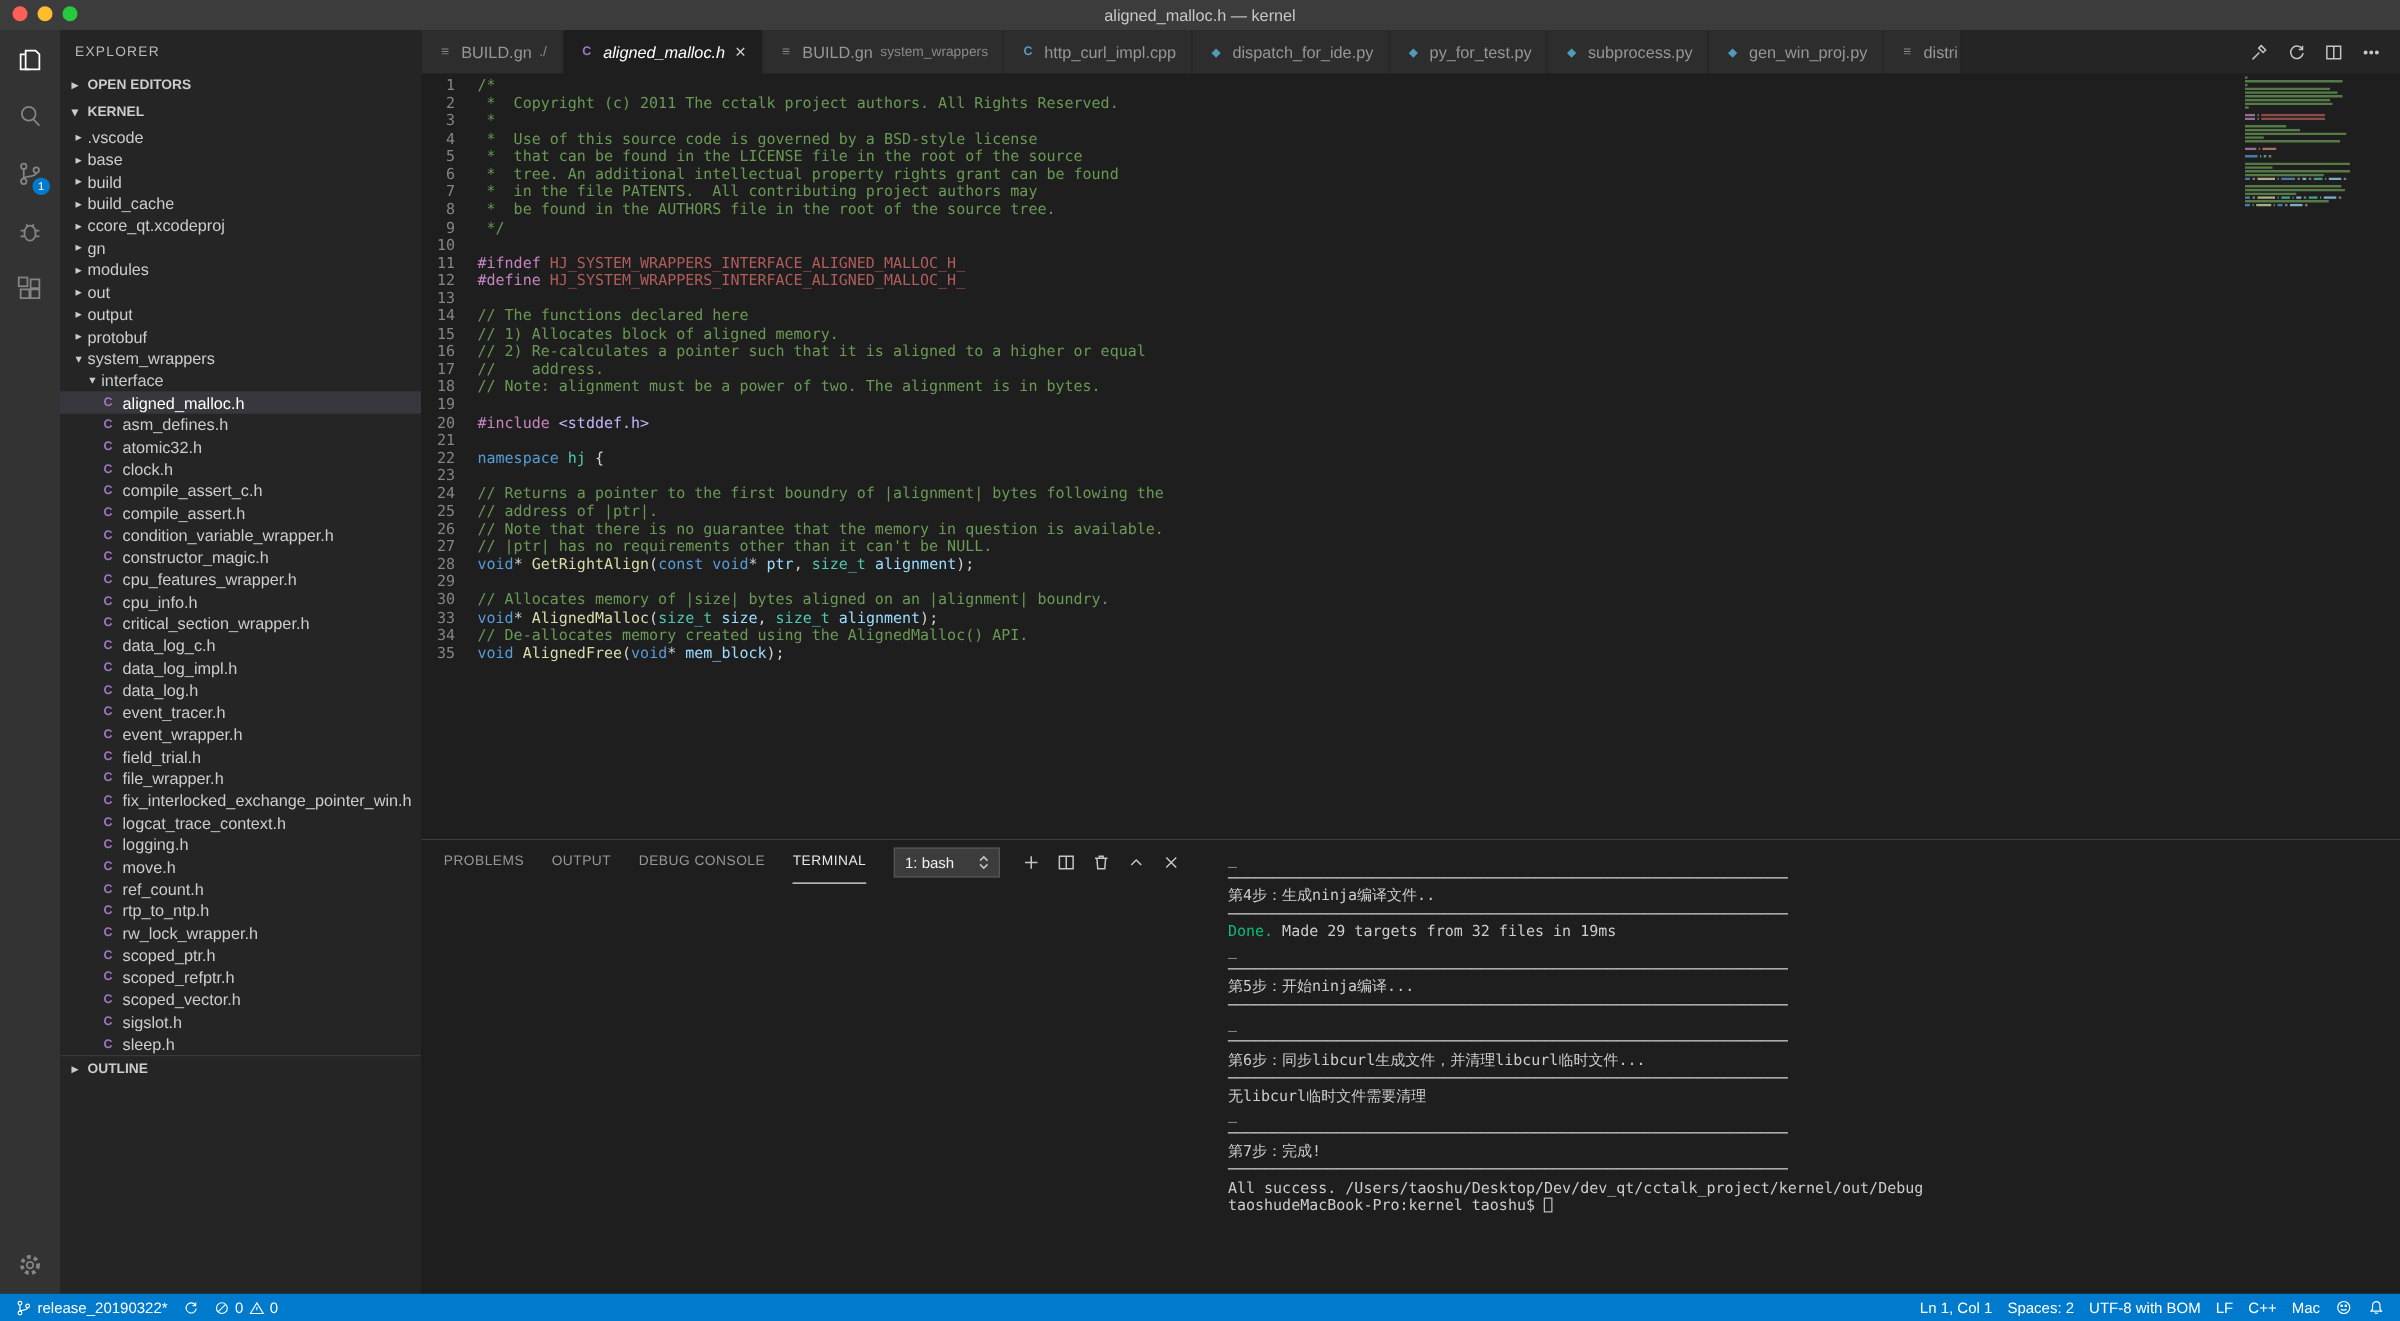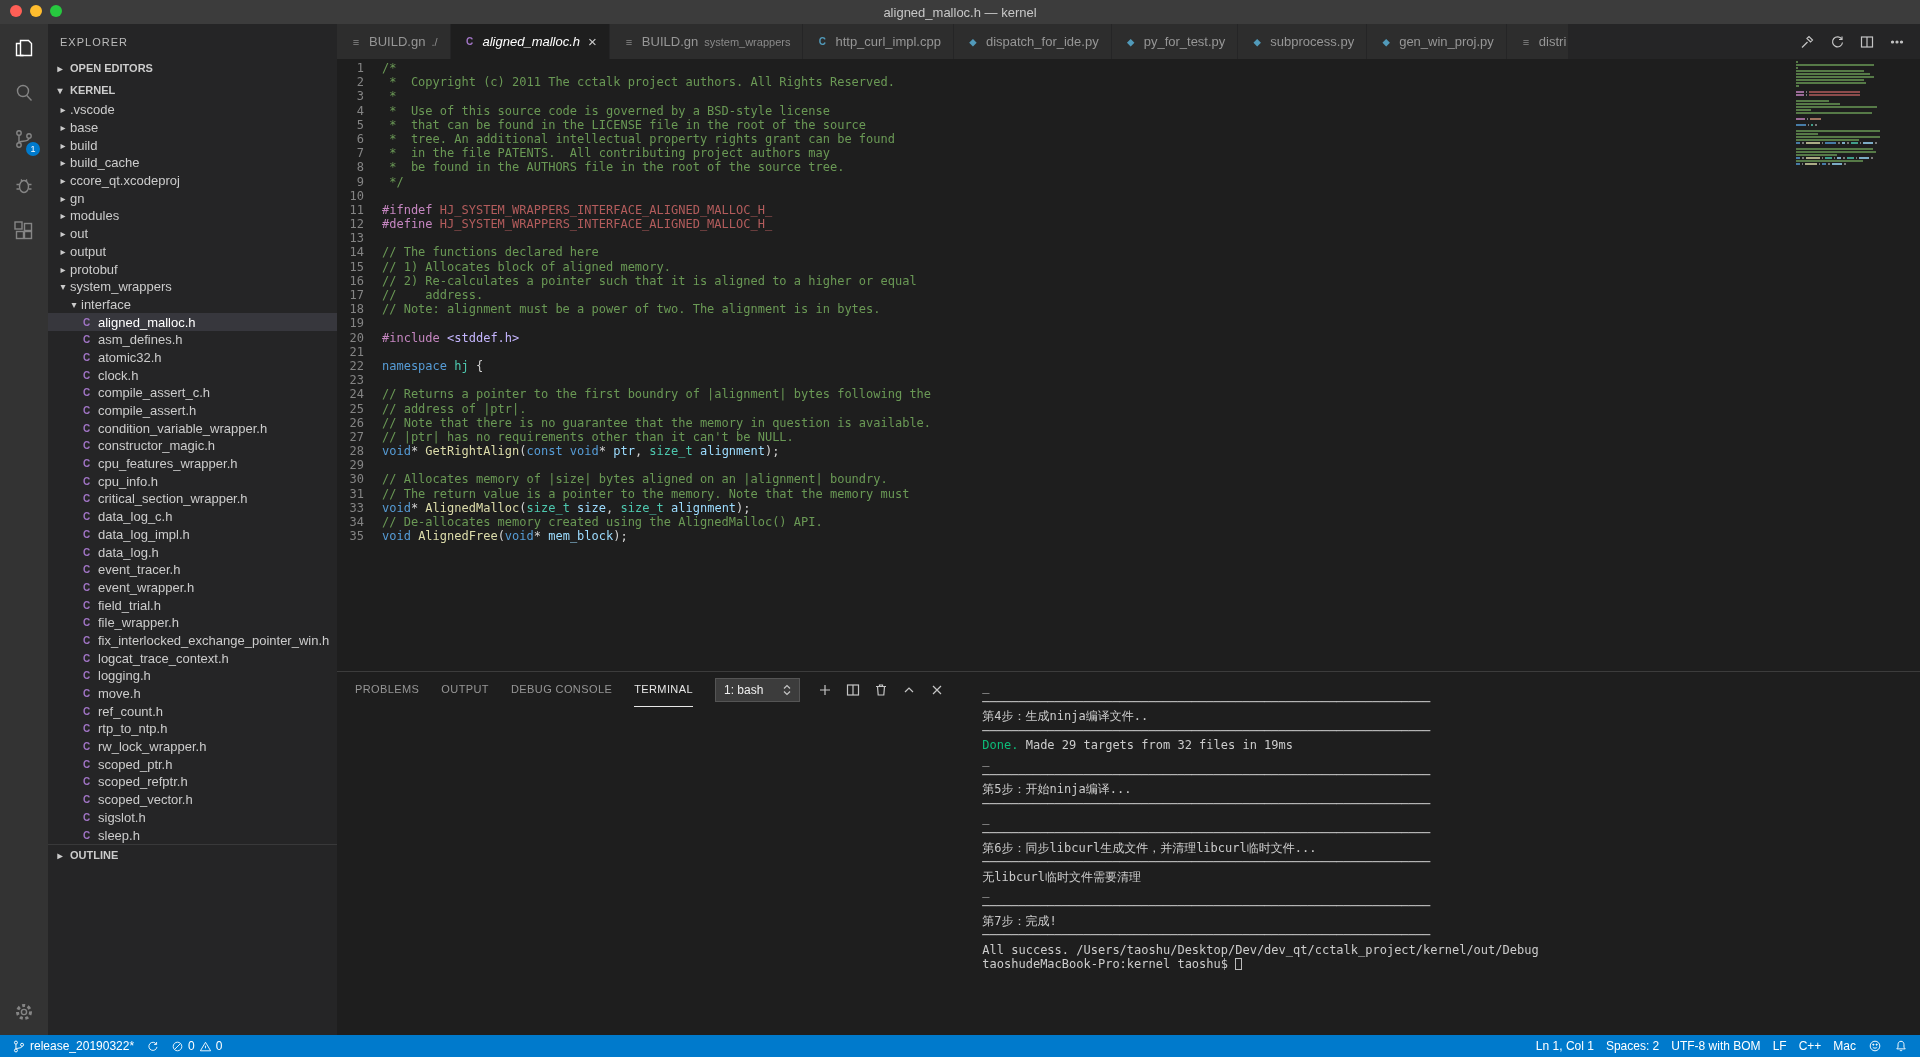--- a/index.html
+++ b/index.html
@@ -445,21 +445,20 @@
             <div class="code-line"><span class="ln">21</span><span class="code-text"></span></div>
             <div class="code-line"><span class="ln">22</span><span class="code-text"><span class="c-kw">namespace</span><span class="c-tx"> </span><span class="c-ty">hj</span><span class="c-tx"> {</span></span></div>
             <div class="code-line"><span class="ln">23</span><span class="code-text"></span></div>
             <div class="code-line"><span class="ln">24</span><span class="code-text"><span class="c-cm">// Returns a pointer to the first boundry of |alignment| bytes following the</span></span></div>
             <div class="code-line"><span class="ln">25</span><span class="code-text"><span class="c-cm">// address of |ptr|.</span></span></div>
             <div class="code-line"><span class="ln">26</span><span class="code-text"><span class="c-cm">// Note that there is no guarantee that the memory in question is available.</span></span></div>
             <div class="code-line"><span class="ln">27</span><span class="code-text"><span class="c-cm">// |ptr| has no requirements other than it can't be NULL.</span></span></div>
             <div class="code-line"><span class="ln">28</span><span class="code-text"><span class="c-kw">void</span><span class="c-tx">* </span><span class="c-fn">GetRightAlign</span><span class="c-tx">(</span><span class="c-kw">const void</span><span class="c-tx">* </span><span class="c-vr">ptr</span><span class="c-tx">, </span><span class="c-ty">size_t</span><span class="c-tx"> </span><span class="c-vr">alignment</span><span class="c-tx">);</span></span></div>
             <div class="code-line"><span class="ln">29</span><span class="code-text"></span></div>
             <div class="code-line"><span class="ln">30</span><span class="code-text"><span class="c-cm">// Allocates memory of |size| bytes aligned on an |alignment| boundry.</span></span></div>
-            <div class="code-line"><span class="ln">31</span><span class="code-text"><span class="c-cm">// The return value is a pointer to the memory. Note that the memory must</span></span></div>
             <div class="code-line"><span class="ln">33</span><span class="code-text"><span class="c-kw">void</span><span class="c-tx">* </span><span class="c-fn">AlignedMalloc</span><span class="c-tx">(</span><span class="c-ty">size_t</span><span class="c-tx"> </span><span class="c-vr">size</span><span class="c-tx">, </span><span class="c-ty">size_t</span><span class="c-tx"> </span><span class="c-vr">alignment</span><span class="c-tx">);</span></span></div>
             <div class="code-line"><span class="ln">34</span><span class="code-text"><span class="c-cm">// De-allocates memory created using the AlignedMalloc() API.</span></span></div>
             <div class="code-line"><span class="ln">35</span><span class="code-text"><span class="c-kw">void</span><span class="c-tx"> </span><span class="c-fn">AlignedFree</span><span class="c-tx">(</span><span class="c-kw">void</span><span class="c-tx">* </span><span class="c-vr">mem_block</span><span class="c-tx">);</span></span></div>
           </div>
         <div class="minimap" id="minimap">
             <div class="mm-line"><span class="mm-tok b-cm" style="width: 2px;"></span></div>
             <div class="mm-line"><span class="mm-tok b-cm" style="width: 78px;"></span></div>
             <div class="mm-line"><span class="mm-tok b-cm" style="width: 2px;"></span></div>
             <div class="mm-line"><span class="mm-tok b-cm" style="width: 68px;"></span></div>
             <div class="mm-line"><span class="mm-tok b-cm" style="width: 74px;"></span></div>

